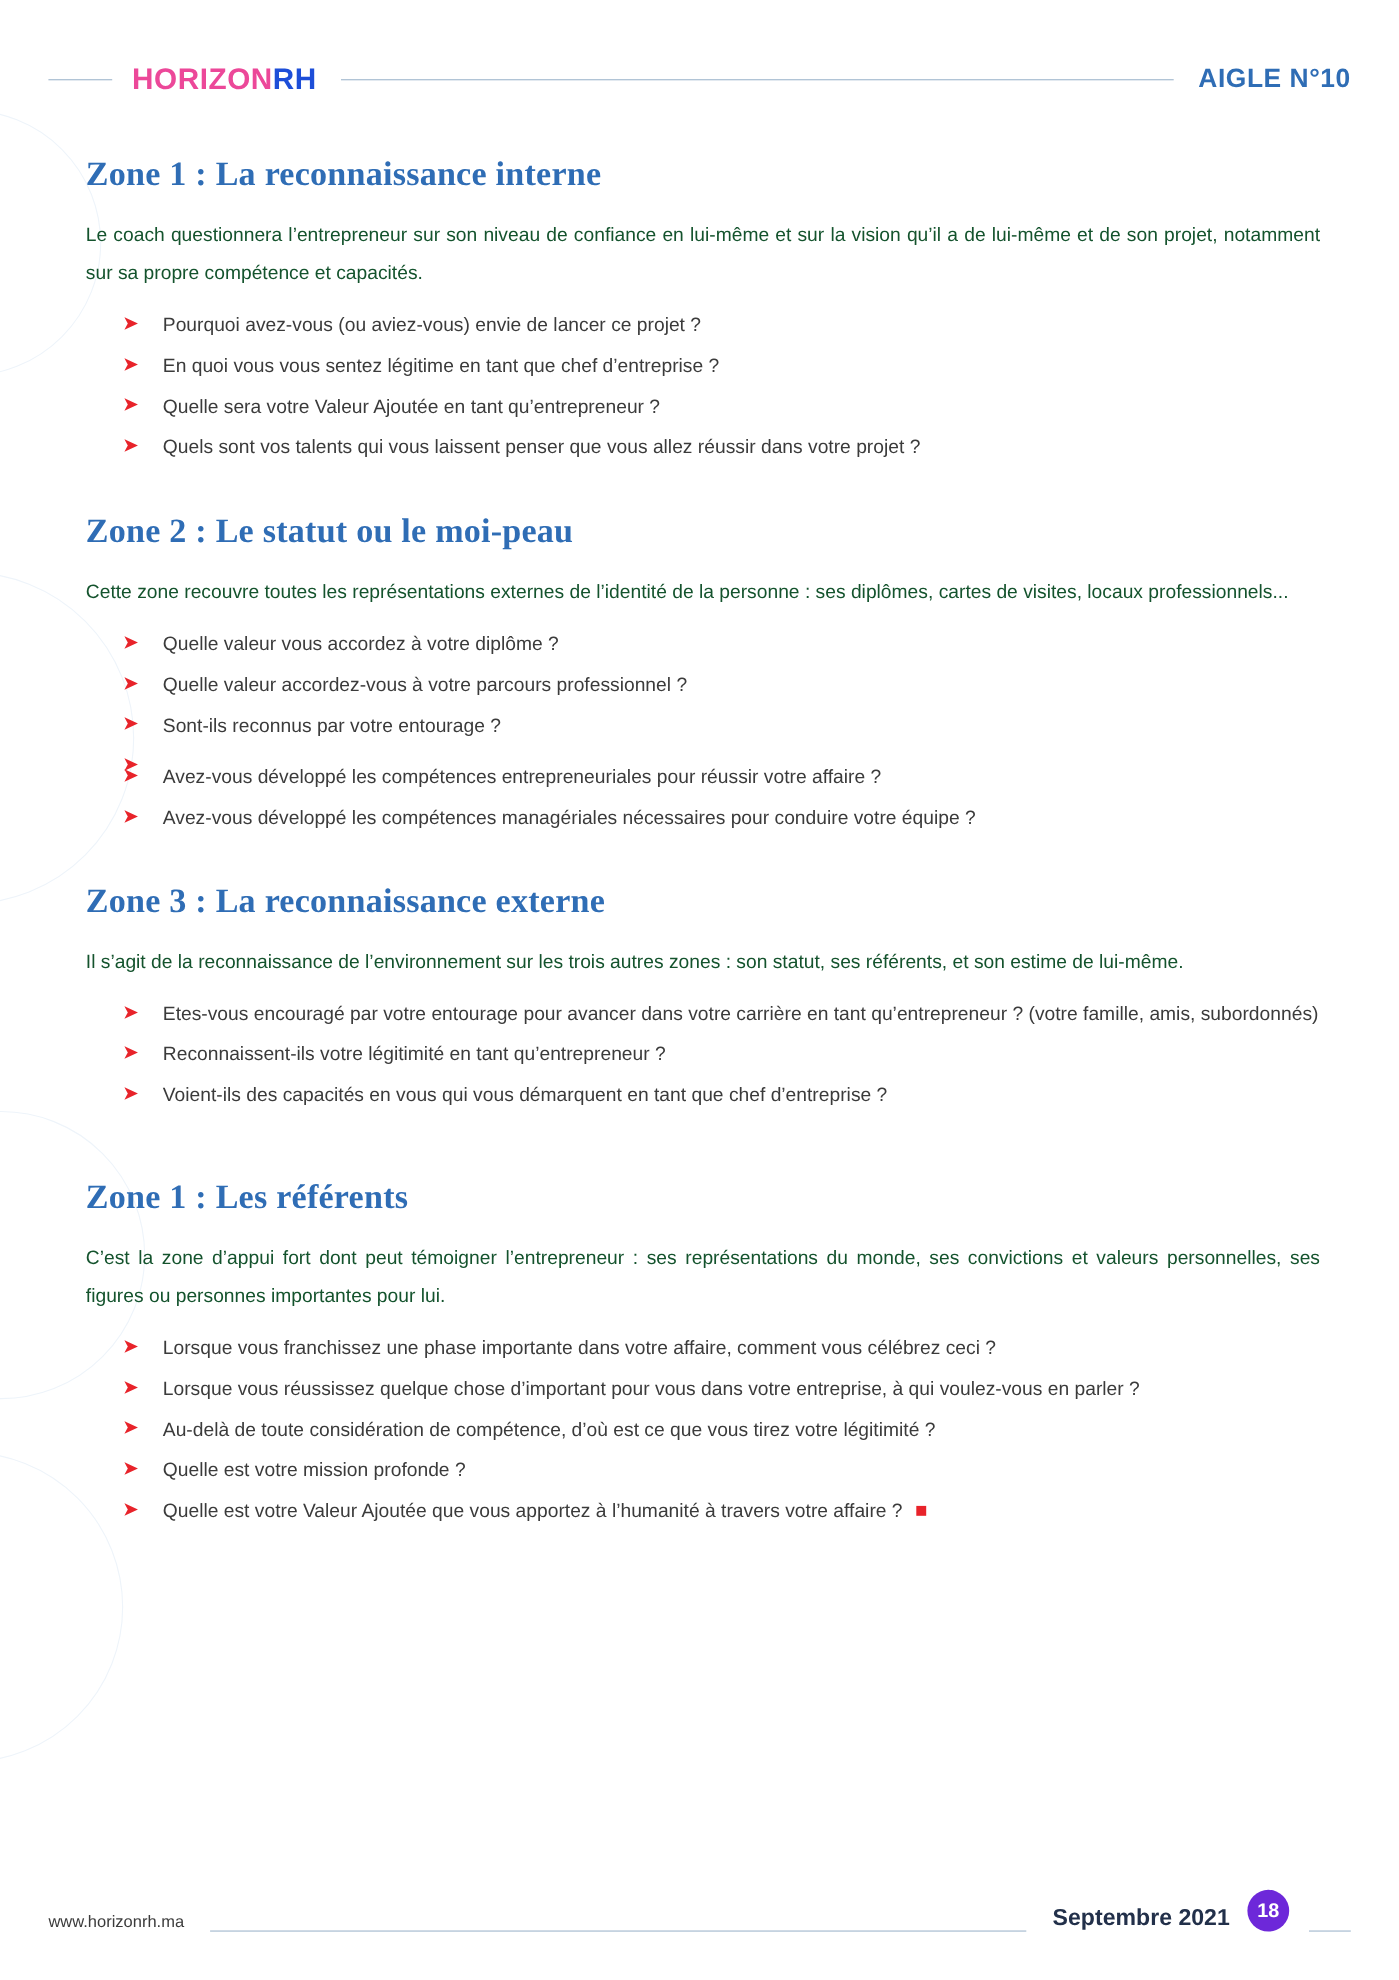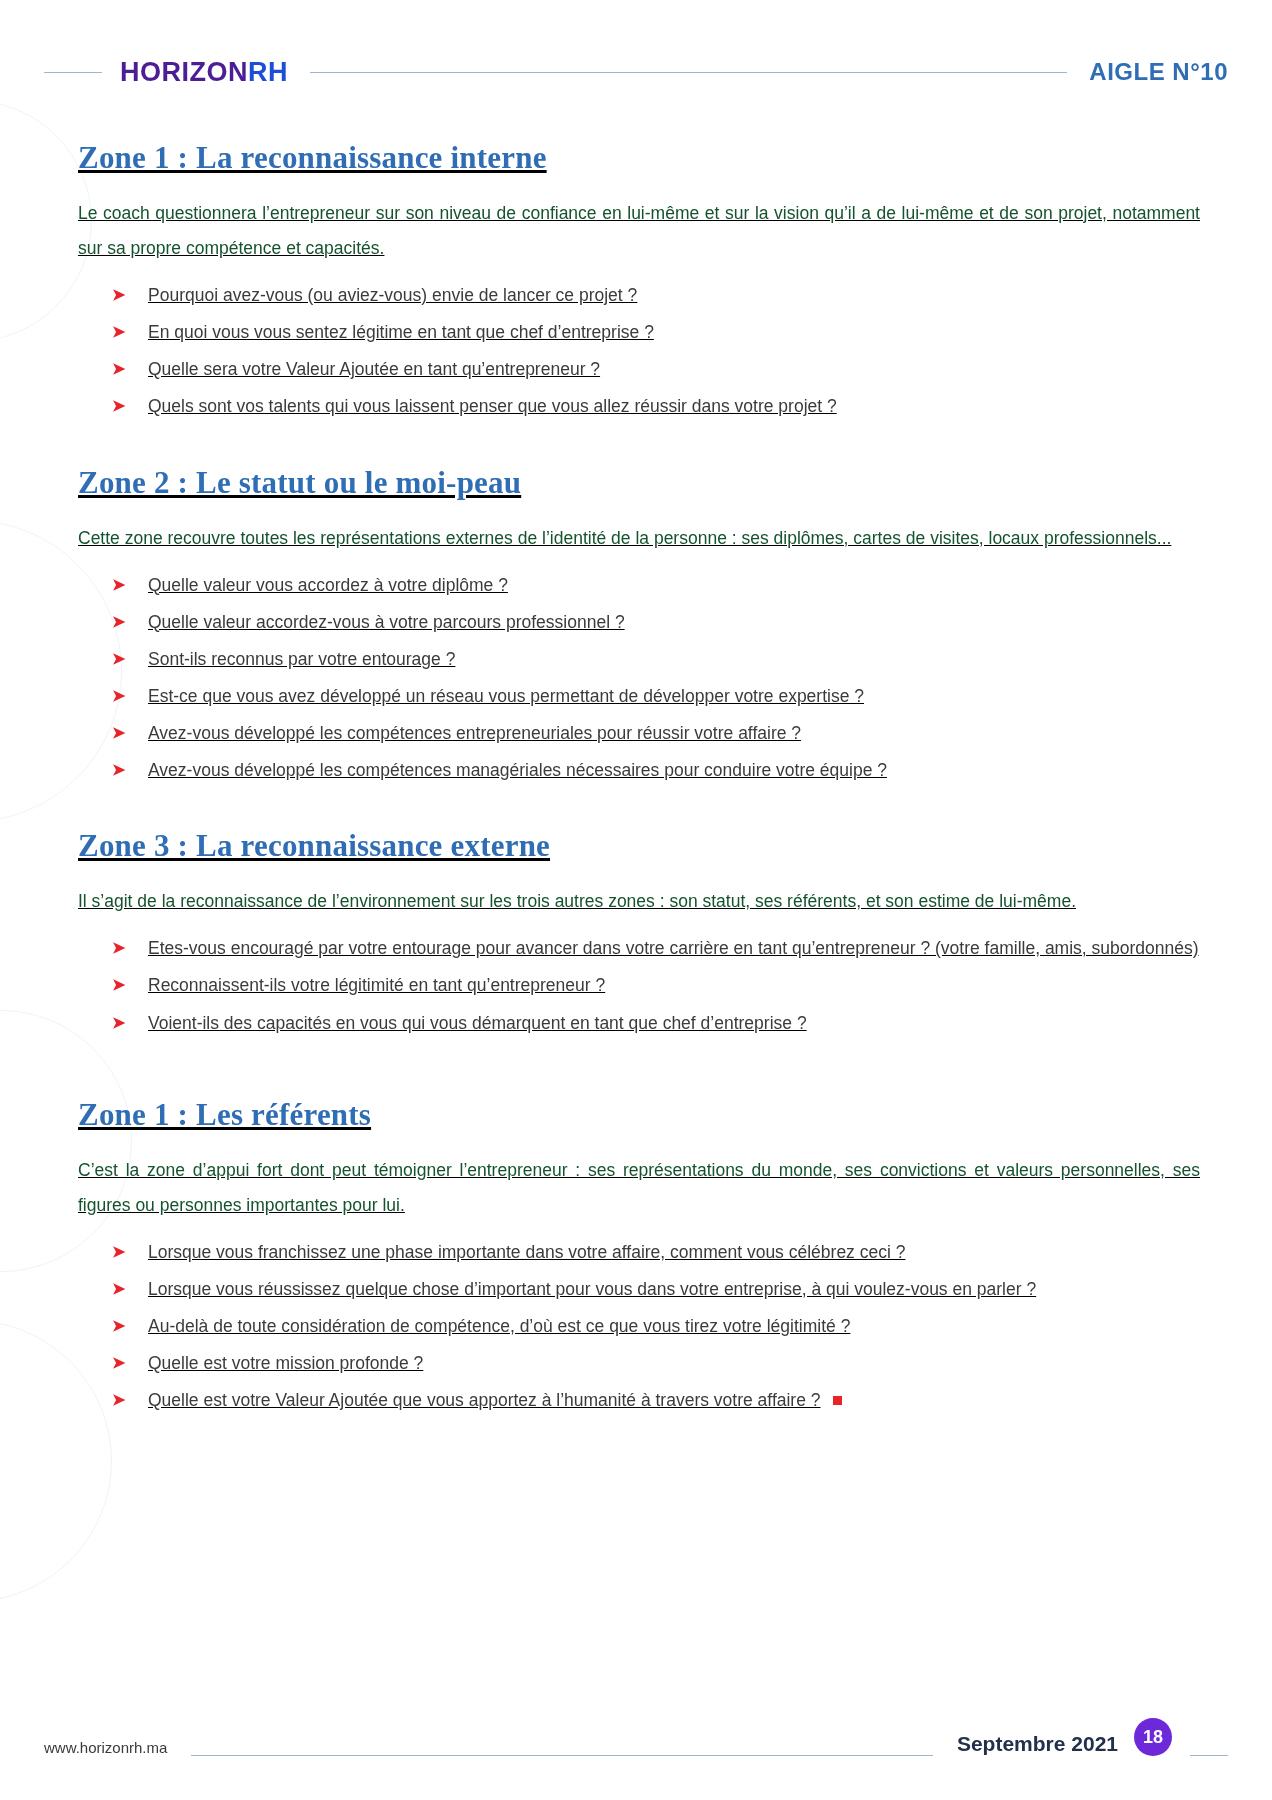--- a/index.html
+++ b/index.html
@@ -53,39 +53,38 @@
     background: #9fb6cc;
   }
   .rule-left  { width: 58px; margin-right: 18px; }
   .rule-mid   { flex: 1 1 auto; margin: 0 22px; height: 1px; background: #9fb6cc; }
   .logo {
     font-size: 27px;
     font-weight: bold;
     letter-spacing: 0.5px;
     white-space: nowrap;
   }
-  .logo .h { color: #4c1d95; }
+  .logo .h { color: #ec4899; }
   .logo .rh { color: #1d4ed8; }
   .issue {
     font-size: 24px;
     font-weight: bold;
     color: #2f6db5;
     white-space: nowrap;
     letter-spacing: 0.5px;
   }
 
   
   .content {
     position: absolute;
     left: 0;
     top: 140px;
     width: 1272px;
     padding: 0 68px 0 78px;
     box-sizing: border-box;
-    text-decoration: underline;
   }
 
   .zone-title {
     font-family: "Liberation Serif", serif;
     font-weight: bold;
     font-size: 31px;
     color: #2f6db5;
     margin: 0 0 20px 0;
     letter-spacing: 0.2px;
   }
@@ -214,21 +213,21 @@
       </ul>
     </section>
 
     <section class="zone-block">
       <h2 class="zone-title">Zone 2 : Le statut ou le moi-peau</h2>
       <p class="intro">Cette zone recouvre toutes les représentations externes de l’identité de la personne : ses diplômes, cartes de visites, locaux professionnels...</p>
       <ul class="bullets">
         <li><span class="arrow">➤</span><span>Quelle valeur vous accordez à votre diplôme ?</span></li>
         <li><span class="arrow">➤</span><span>Quelle valeur accordez-vous à votre parcours professionnel ?</span></li>
         <li><span class="arrow">➤</span><span>Sont-ils reconnus par votre entourage ?</span></li>
-        <li><span class="arrow">➤</span><span>Est-ce que vous avez développé un réseau vous permettant de développer votre expertise ?</span></li>
+        <li><span class="arrow">➤</span></li>
         <li><span class="arrow">➤</span><span>Avez-vous développé les compétences entrepreneuriales pour réussir votre affaire ?</span></li>
         <li><span class="arrow">➤</span><span>Avez-vous développé les compétences managériales nécessaires pour conduire votre équipe ?</span></li>
       </ul>
     </section>
 
     <section class="zone-block gap-lg">
       <h2 class="zone-title">Zone 3 : La reconnaissance externe</h2>
       <p class="intro">Il s’agit de la reconnaissance de l’environnement sur les trois autres zones : son statut, ses référents, et son estime de lui-même.</p>
       <ul class="bullets">
         <li><span class="arrow">➤</span><span>Etes-vous encouragé par votre entourage pour avancer dans votre carrière en tant qu’entrepreneur ? (votre famille, amis, subordonnés)</span></li>

